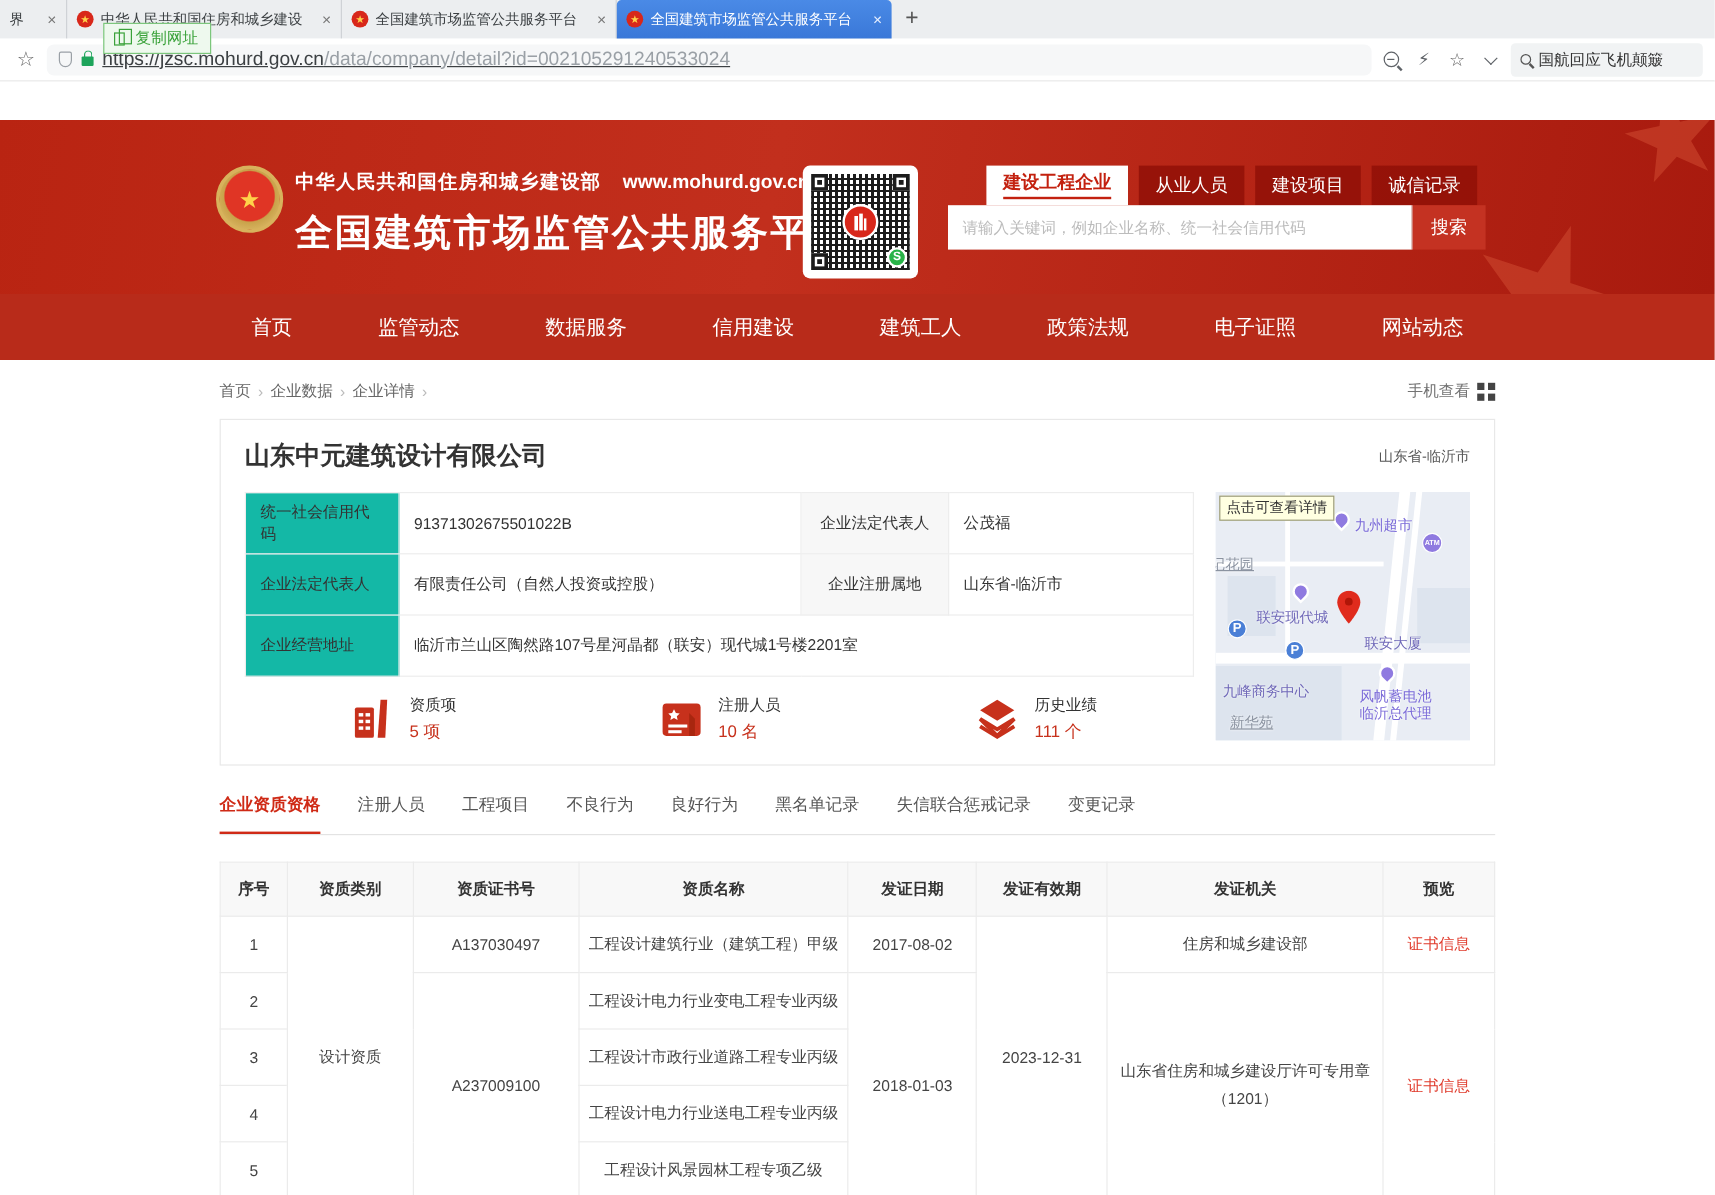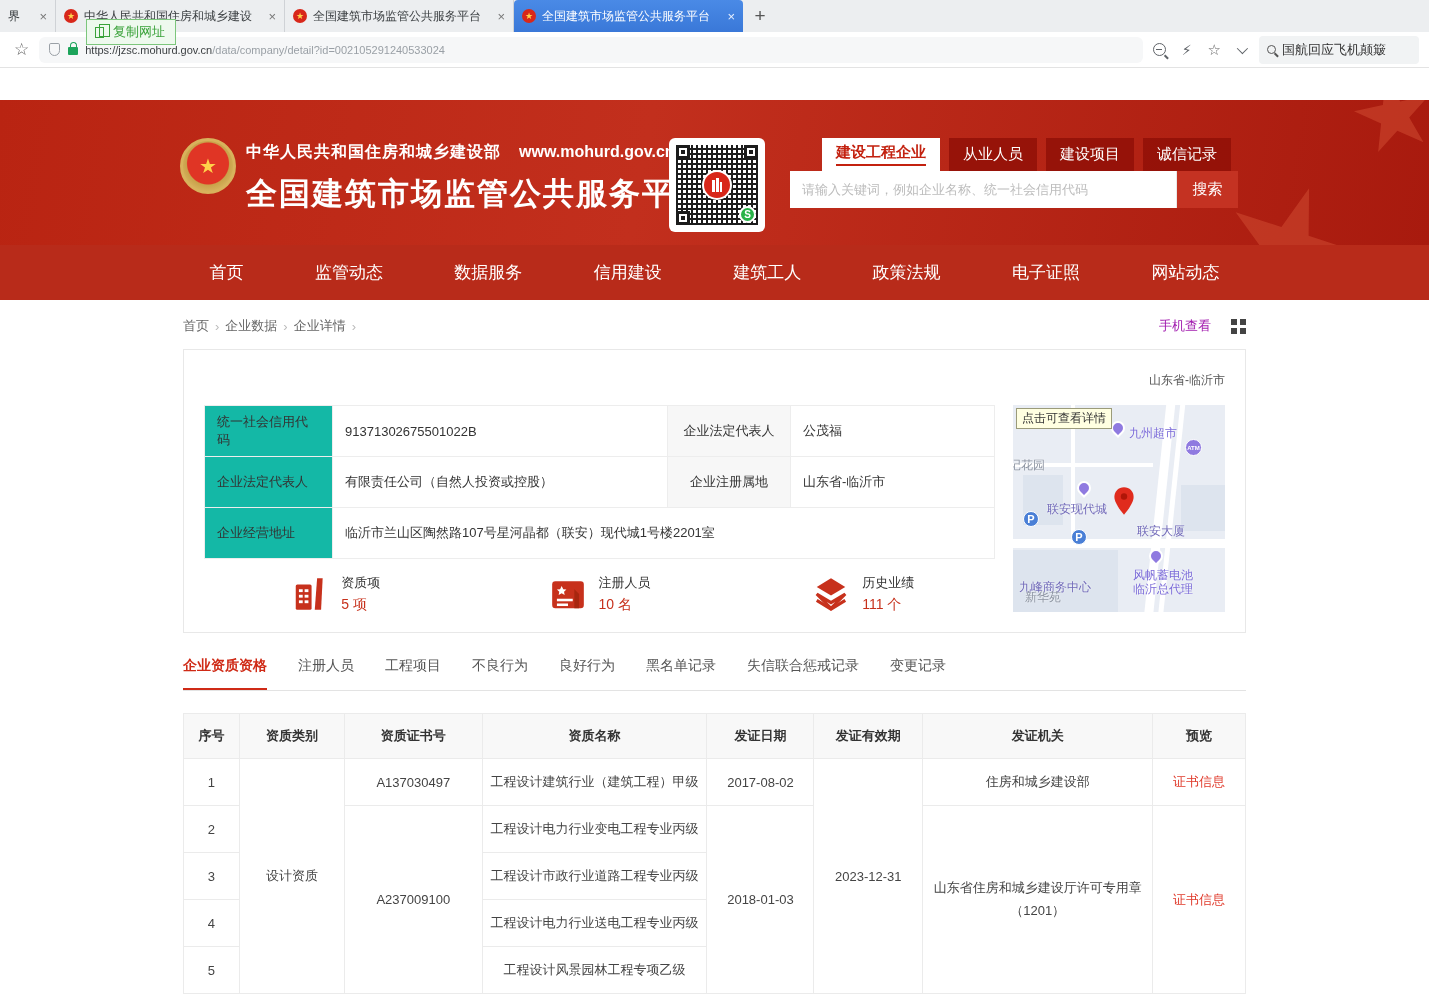--- a/index.html
+++ b/index.html
@@ -26,21 +26,21 @@
   .copy-ic:before { content:""; position:absolute; left:3px; top:-4px; width:9px; height:11px; border:1px solid #3aa23a; }
 
   .urlrow { height:36px; background:#fff; border-bottom:1px solid #e3e3e3; display:flex; align-items:center; padding:0 10px; }
   .star-glyph { font-size:17px; color:#666; margin:0 10px 0 4px; }
   .urlpill { flex:1; height:26px; background:#f6f7f8; border-radius:6px; display:flex; align-items:center;
     padding:0 10px; margin-right:10px; }
   .shield { width:11px; height:13px; border:1.5px solid #9aa0a6; border-radius:2px 2px 6px 6px; margin-right:8px; }
   .lock { width:10px; height:8px; background:#1da45b; border-radius:1px; position:relative; margin:3px 7px 0 0; }
   .lock:before { content:""; position:absolute; top:-5px; left:1.5px; width:5px; height:5px;
     border:1.7px solid #1da45b; border-bottom:none; border-radius:4px 4px 0 0; }
-  .urltext { font-size:11px; color:#3c4043; white-space:nowrap; overflow:hidden; flex:1; }
+  .urltext { font-size:16px; color:#3c4043; white-space:nowrap; overflow:hidden; flex:1;text-decoration:underline; }
   .urltext .path { color:#9aa0a6; }
   .urlicons { display:flex; align-items:center; gap:16px; margin-right:14px; color:#5f6368; }
   .zoomout { width:13px; height:13px; border:1.6px solid #5f6368; border-radius:50%; position:relative; }
   .zoomout:before { content:""; position:absolute; left:2px; top:4.5px; width:6px; height:1.6px; background:#5f6368; }
   .zoomout:after { content:""; position:absolute; right:-4px; bottom:-3px; width:5px; height:1.6px; background:#5f6368; transform:rotate(45deg); }
   .flash { font-size:14px; color:#5f6368; }
   .chev { width:8px; height:8px; border-right:1.6px solid #5f6368; border-bottom:1.6px solid #5f6368; transform:rotate(45deg) translateY(-2px); }
   .quickbox { width:160px; height:28px; background:#f1f3f4; border-radius:4px; display:flex; align-items:center; padding:0 8px; gap:6px; }
   .mag { width:9px; height:9px; border:1.6px solid #555; border-radius:50%; position:relative; flex:0 0 auto; }
   .mag:after { content:""; position:absolute; right:-4px; bottom:-3px; width:5px; height:1.6px; background:#555; transform:rotate(45deg); }
@@ -94,21 +94,21 @@
   
   .navbar { height:55px; background:#b82b1a; display:flex; align-items:center; }
   .navinner { width:1010px; margin:0 auto; display:flex; justify-content:space-between; }
   .navitem { color:#fff; font-size:17px; cursor:pointer; }
 
   
   .container { width:1063px; margin:0 auto; }
   .crumbrow { display:flex; align-items:center; margin-top:17px; font-size:13px; color:#666; }
   .crumbrow a { color:#666; text-decoration:none; cursor:pointer; }
   .crumbsep { margin:0 6px; color:#bbb; }
-  .crumbright { margin-left:auto; display:flex; align-items:center; gap:20px; color:#a21caf; font-size:13px;justify-content:flex-end; }
+  .crumbright { margin-left:auto; display:flex; align-items:center; gap:6px; color:#737373; font-size:13px;justify-content:flex-end; }
   .qr-mini { width:15px; height:15px;
     background:
       linear-gradient(#444,#444) 0 0/6px 6px no-repeat,
       linear-gradient(#444,#444) 9px 0/6px 6px no-repeat,
       linear-gradient(#444,#444) 0 9px/6px 6px no-repeat,
       linear-gradient(#444,#444) 9px 9px/6px 6px no-repeat; }
 
   .card { border:1px solid #e8e8e8; margin-top:14px; padding:16px 20px 18px 20px; }
   .cardtitle { display:flex; align-items:flex-start; }
   .cname { font-size:21px; font-weight:bold; color:#333; }
@@ -127,21 +127,21 @@
   .stat .sl { font-size:13px; color:#333; }
   .stat .sv { font-size:14px; color:#c7311c; margin-top:4px; }
 
   
   .map { width:212px; height:207px; background:#e9edf4; position:relative; overflow:hidden; flex:0 0 auto; font-size:12px; }
   .blk { position:absolute; background:#dde4ee; }
   .road { position:absolute; background:#fff; }
   .maptip { position:absolute; left:3px; top:3px; background:#ffffe1; border:1px solid #9b9b7a; color:#333;
     font-size:12px; padding:1px 5px; z-index:5; }
   .poi { position:absolute; color:#7a6ad8; white-space:nowrap; text-shadow:0 0 2px #fff; }
-  .poi.gray { color:#8b93a1; }
+  .poi.gray { color:#8b93a1;text-decoration:underline; }
   .poi.dark { color:#6f68b8; }
   .pin { position:absolute; width:14px; height:14px; background:#8f7ae0; border-radius:50% 50% 50% 0;
     transform:rotate(-45deg); border:2px solid #fff; }
   .pmark { position:absolute; width:16px; height:16px; background:#4a7fd6; border-radius:50%; color:#fff;
     font-size:11px; font-weight:bold; display:flex; align-items:center; justify-content:center; border:1.5px solid #fff; }
   .atm { position:absolute; width:17px; height:17px; background:#8f7ae0; border-radius:50%; color:#fff;
     font-size:6px; font-weight:bold; display:flex; align-items:center; justify-content:center; border:1.5px solid #fff; }
   .redpin { position:absolute; z-index:4; }
 
   
@@ -276,20 +276,21 @@
     <a>企业详情</a>
       <span class="crumbsep">›</span>
     <span class="crumbright">
       <span>手机查看</span>
       <span class="qr-mini"></span>
     </span>
   </div>
 
   <div class="card">
     <div class="cardtitle">
+      <span class="cname">山东中元建筑设计有限公司</span>
       <span class="cregion">山东省-临沂市</span>
     </div>
     <div class="cardbody">
       <div class="infoleft">
         <table class="info">
           <tbody>
               <tr>
             <td class="lab">统一社会信用代码</td>
             <td class="val1">91371302675501022B</td>
             <td class="lab2">企业法定代表人</td>
@@ -372,21 +373,21 @@
         <span class="poi gray" style="left:-4px;top:52px;">记花园</span>
         <span class="pin" style="left:64px;top:76px;"></span>
         <span class="poi dark" style="left:34px;top:96px;">联安现代城</span>
         <svg class="redpin" style="left:100px;top:82px;width:22px;height:28px;" viewBox="0 0 24 30">
             <path d="M12 0C6 0 1.5 4.5 1.5 10.5 C1.5 18 12 30 12 30 S22.5 18 22.5 10.5 C22.5 4.5 18 0 12 0Z" fill="#e02b1d"></path>
             <circle cx="12" cy="10" r="3.5" fill="#b01608"></circle>
           </svg>
         <span class="poi dark" style="left:124px;top:118px;">联安大厦</span>
         <span class="pmark" style="left:10px;top:106px;">P</span>
         <span class="pmark" style="left:58px;top:124px;">P</span>
-        <span class="poi dark" style="left:6px;top:174px;">九峰商务中心</span>
+        <span class="poi dark" style="left:6px;top:158px;">九峰商务中心</span>
         <span class="pin" style="left:136px;top:144px;"></span>
         <span class="poi" style="left:120px;top:162px;">风帆蓄电池</span>
         <span class="poi" style="left:120px;top:176px;">临沂总代理</span>
         <span class="poi gray" style="left:12px;top:184px;">新华苑</span>
       </div>
     </div>
   </div>
 
   <div class="dtabs">
     <span class="dtab active">企业资质资格</span>

